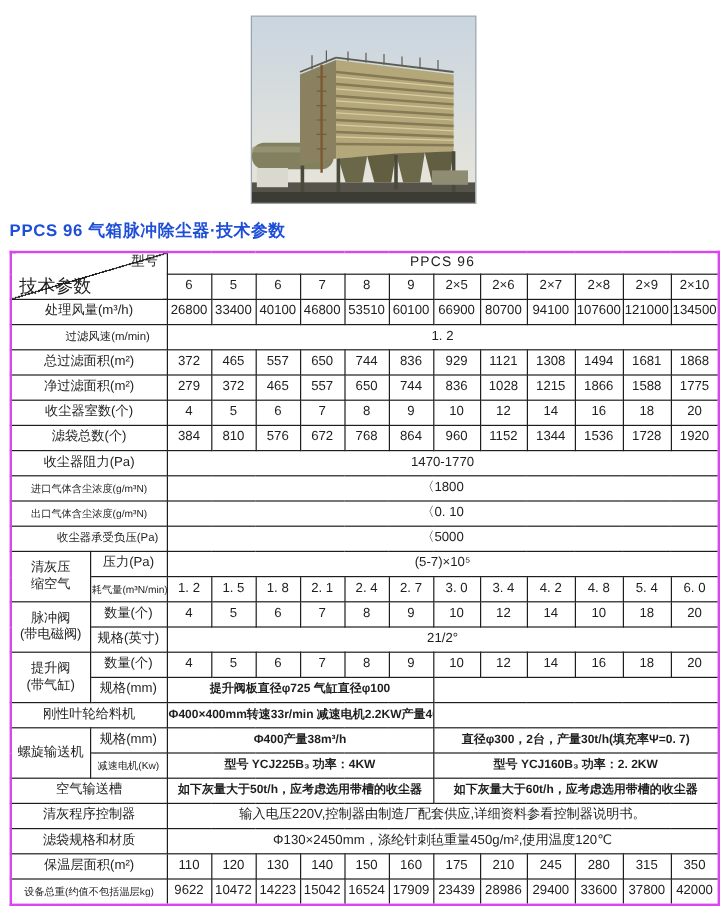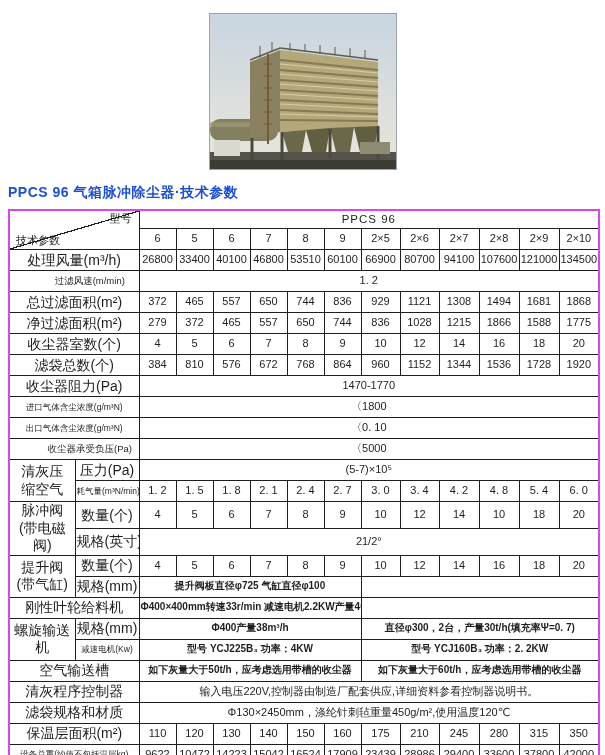--- a/index.html
+++ b/index.html
@@ -21,33 +21,33 @@
   }
   td{
     border:1px solid #1e1e1e;
     text-align:center;vertical-align:middle;
     font-size:11px;line-height:1.05;
     height:20px;padding:0 1px;overflow:hidden;
     white-space:nowrap;
   }
   td.series{font-size:11.5px;letter-spacing:1px;height:17px;}
   td.model{font-size:11px;}
-  td.label,td.glabel,td.sublabel{font-size:14px;}
+  td.label,td.glabel,td.sublabel{font-size:11px;}
   td.glabel{white-space:pre-line;line-height:1.25;}
   td.sm{font-size:9.5px;padding-left:32px;}
   td.xs{font-size:8.5px;}
   td.halfcell{font-size:10px;font-weight:bold;}
   td.spanval{font-size:11px;}
   .corner{position:relative;padding:0;
     background:linear-gradient(to bottom right,
       transparent calc(50% - 0.6px), #1e1e1e calc(50% - 0.6px),
       #1e1e1e calc(50% + 0.6px), transparent calc(50% + 0.6px));
   }
   .corner .c-top{position:absolute;top:2px;right:7px;font-size:11px;}
-  .corner .c-bottom{position:absolute;bottom:2px;left:6px;font-size:11px;}
+  .corner .c-bottom{position:absolute;bottom:2px;left:6px;font-size:15px;}
 </style>
 </head>
 <body>
 
 <div class="photo-wrap">
   <div class="photo-frame">
     <svg width="186" height="155" viewBox="0 0 186 155">
       <defs>
         <linearGradient id="sky" x1="0" y1="0" x2="0" y2="1">
           <stop offset="0" stop-color="#c9d5e0"></stop>

